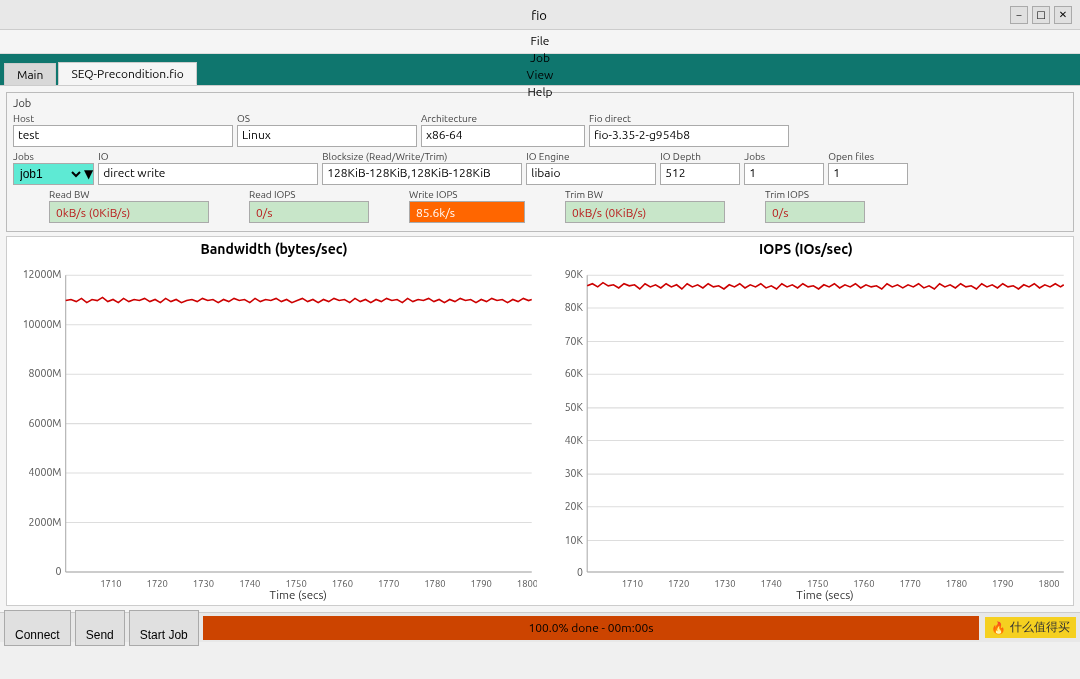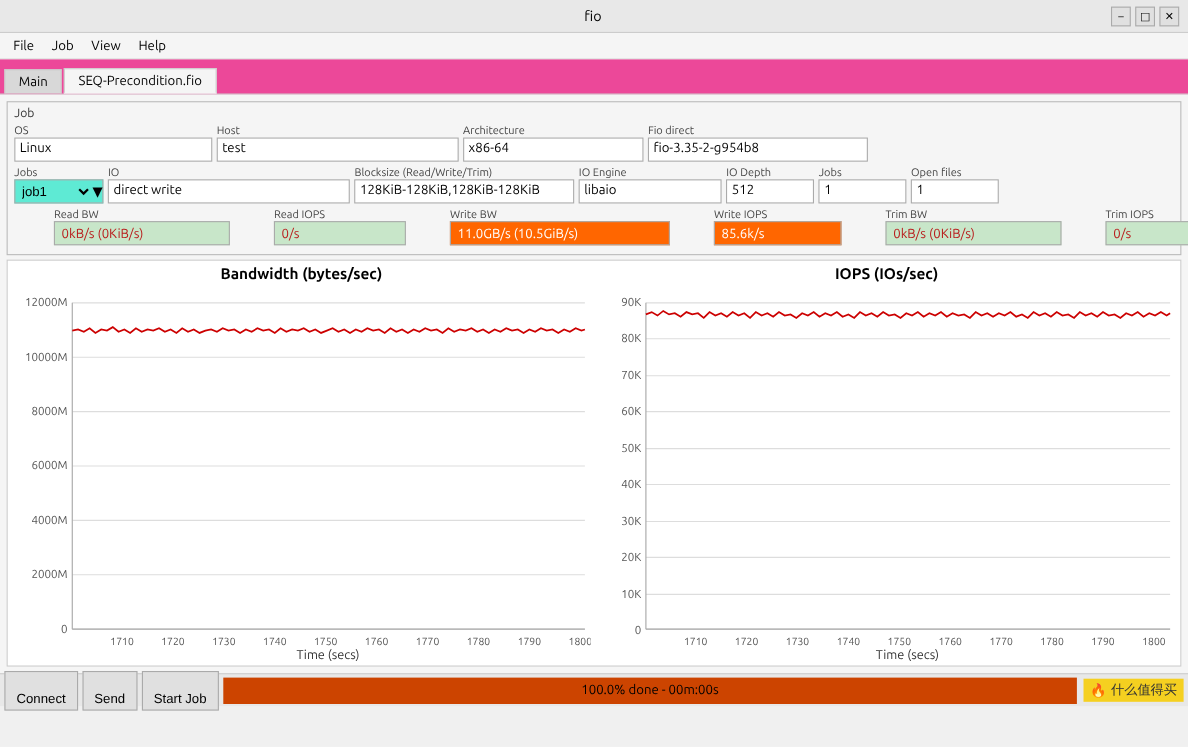--- a/index.html
+++ b/index.html
@@ -27,30 +27,31 @@
     }
 
     
     .menubar {
       background: #f5f5f5;
       border-bottom: 1px solid #ddd;
       display: flex;
       padding: 2px 4px;
       height: 24px;
       align-items: center;
+      flex-direction: column;
     }
     .menu-item {
       padding: 2px 8px;
       cursor: pointer;
       font-size: 12px;
     }
 
     
     .tabbar {
-      background: #ec4899;
+      background: #0f766e;
       border-bottom: 1px solid #ccc;
       display: flex;
       align-items: flex-end;
       padding: 4px 4px 0;
       height: 32px;
     }
     .tab {
       padding: 4px 12px;
       border: 1px solid #ccc;
       border-bottom: none;
@@ -245,26 +246,26 @@
   <div class="tab active">SEQ-Precondition.fio</div>
 </div>
 
 <div class="main-content">
 
   <div class="job-section">
     <div class="section-label">Job</div>
 
     <div class="field-row">
       <div class="field-group">
+        <div class="field-label">Host</div>
+        <div class="field-input host">test</div>
+      </div>
+      <div class="field-group">
         <div class="field-label">OS</div>
         <div class="field-input os">Linux</div>
-      </div>
-      <div class="field-group">
-        <div class="field-label">Host</div>
-        <div class="field-input host">test</div>
       </div>
       <div class="field-group">
         <div class="field-label">Architecture</div>
         <div class="field-input arch">x86-64</div>
       </div>
       <div class="field-group">
         <div class="field-label">Fio direct</div>
         <div class="field-input fio-ver">fio-3.35-2-g954b8</div>
       </div>
     </div>
@@ -306,24 +307,20 @@
     </div>
 
     <div class="status-row">
       <div class="status-group">
         <div class="field-label">Read BW</div>
         <div class="status-value green" style="width:160px;">0kB/s (0KiB/s)</div>
       </div>
       <div class="status-group">
         <div class="field-label">Read IOPS</div>
         <div class="status-value green" style="width:120px;">0/s</div>
-      </div>
-      <div class="status-group">
-        <div class="field-label">Write BW</div>
-        <div class="status-value orange" style="width:200px;">11.0GB/s (10.5GiB/s)</div>
       </div>
       <div class="status-group">
         <div class="field-label">Write IOPS</div>
         <div class="status-value orange" style="width:116px;">85.6k/s</div>
       </div>
       <div class="status-group">
         <div class="field-label">Trim BW</div>
         <div class="status-value green" style="width:160px;">0kB/s (0KiB/s)</div>
       </div>
       <div class="status-group">

